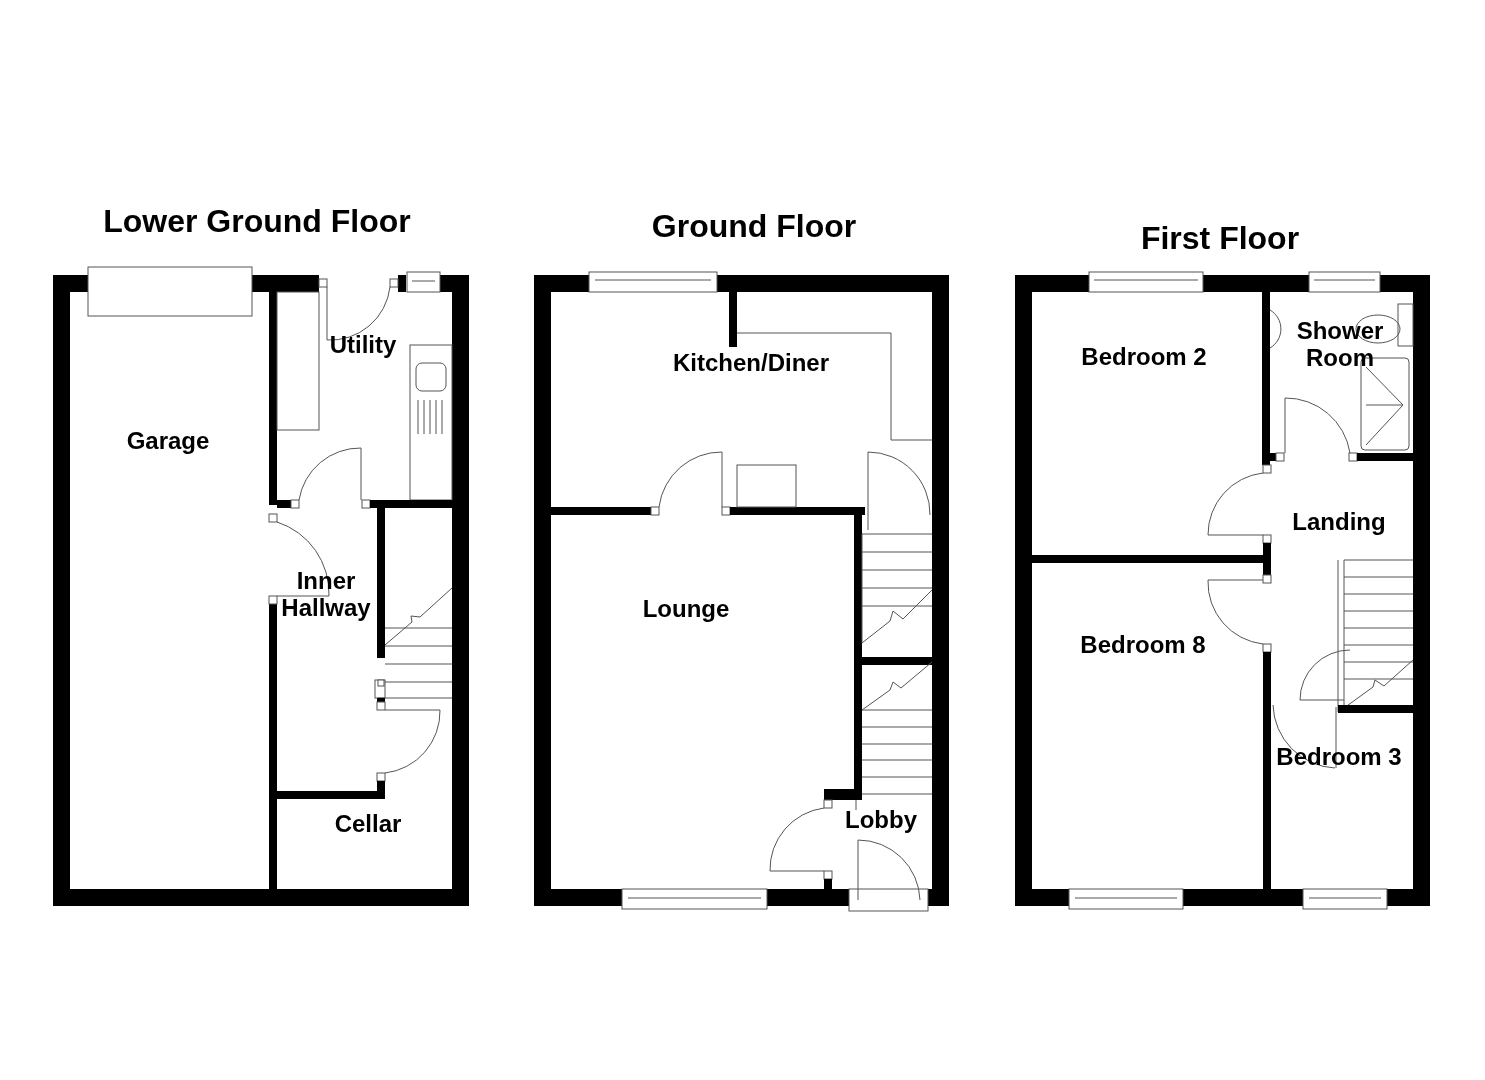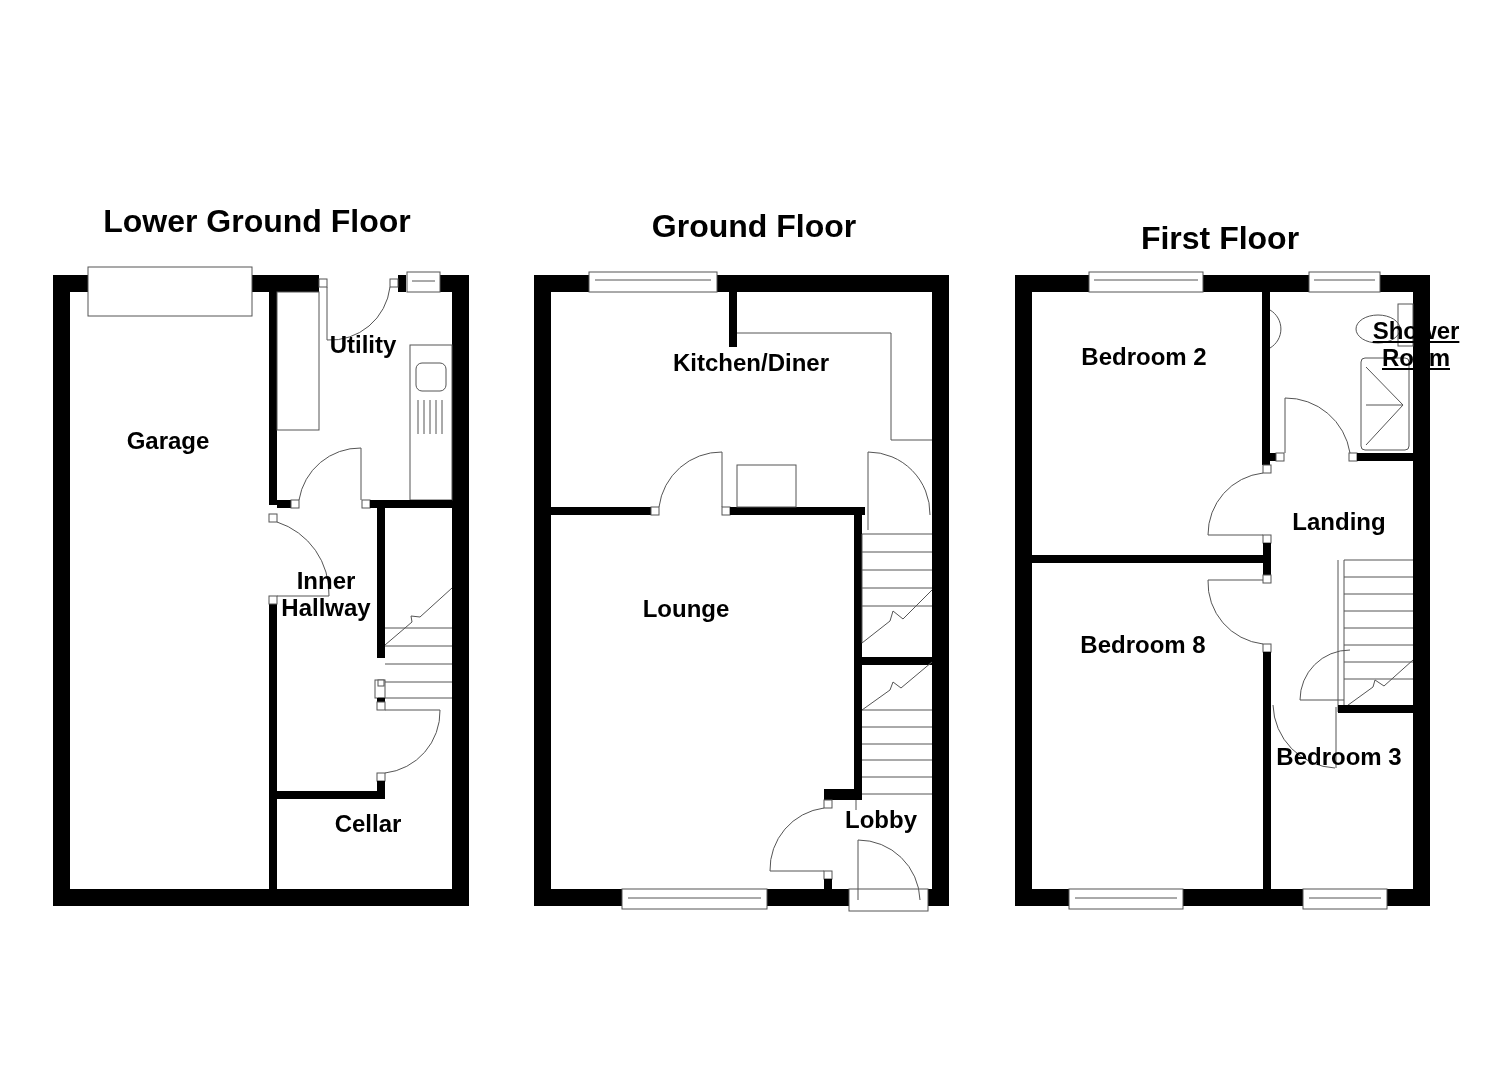--- a/index.html
+++ b/index.html
@@ -225,17 +225,17 @@
 <div class="room-label" style="left:363px; top:331px;">Utility</div>
 <div class="room-label" style="left:326px; top:567px;">Inner
 Hallway</div>
 <div class="room-label" style="left:368px; top:810px;">Cellar</div>
 
 <div class="room-label" style="left:736px; top:349px;margin-left:15px;">Kitchen/Diner</div>
 <div class="room-label" style="left:686px; top:595px;">Lounge</div>
 <div class="room-label" style="left:881px; top:806px;">Lobby</div>
 
 <div class="room-label" style="left:1144px; top:343px;">Bedroom 2</div>
-<div class="room-label" style="left:1416px; top:317px;text-decoration:underline;">Shower
+<div class="room-label" style="left:1340px; top:317px;">Shower
 Room</div>
 <div class="room-label" style="left:1339px; top:508px;">Landing</div>
 <div class="room-label" style="left:1143px; top:631px;">Bedroom 8</div>
 <div class="room-label" style="left:1339px; top:743px;">Bedroom 3</div>
 
 </body></html>

